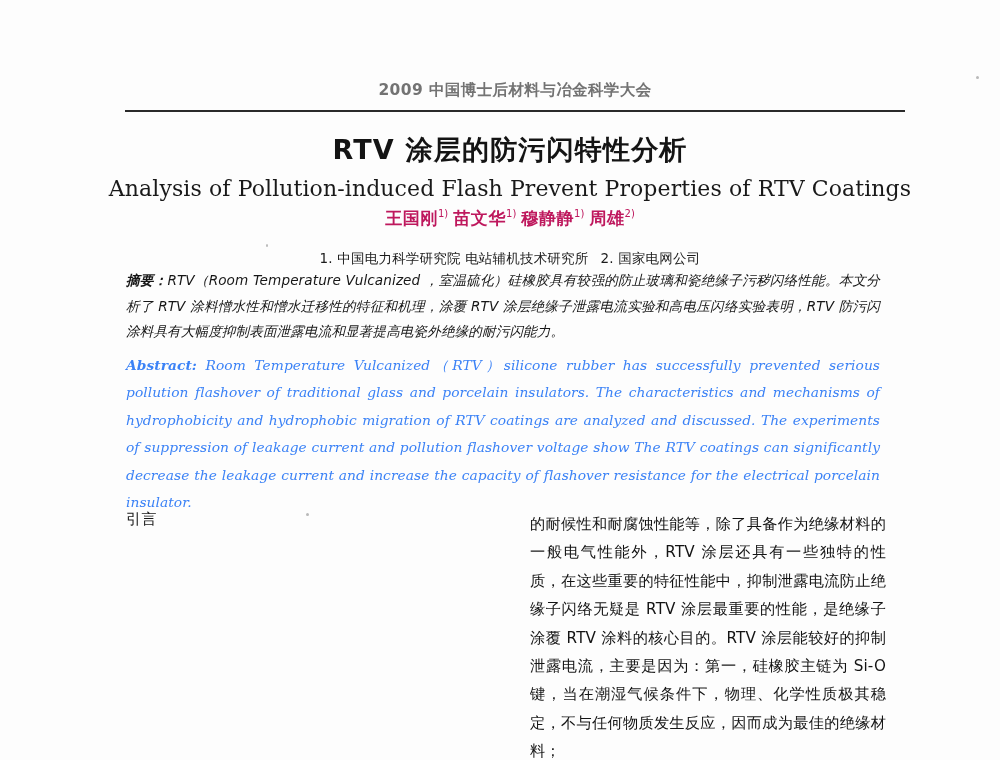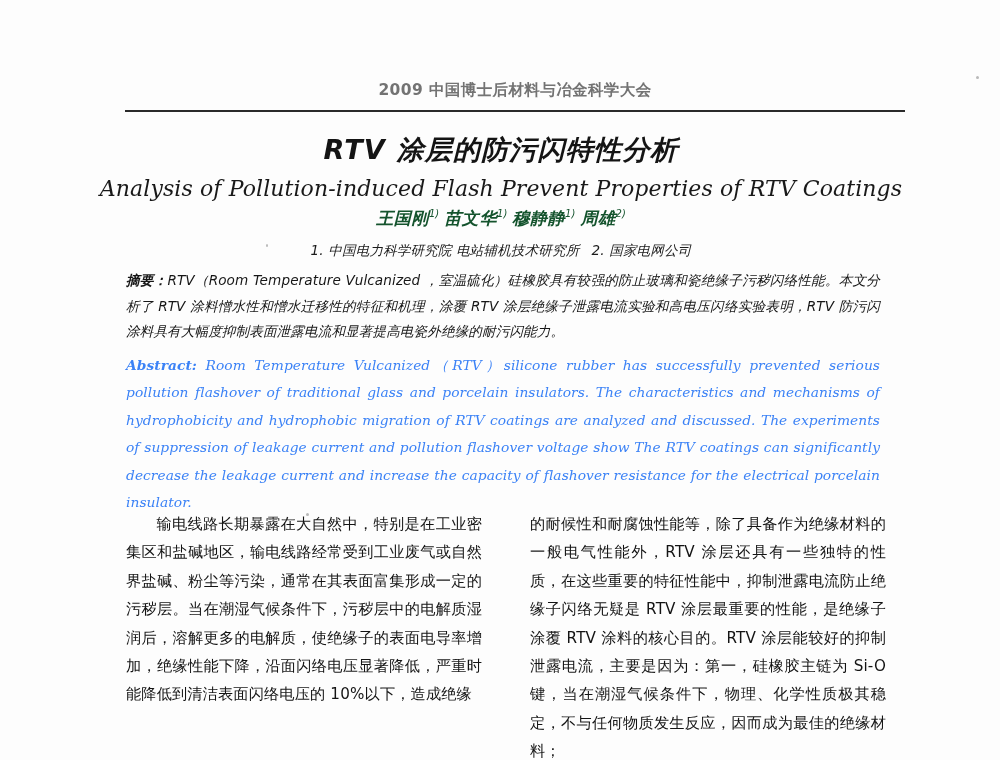--- a/index.html
+++ b/index.html
@@ -42,25 +42,24 @@
     left: 125px;
     top: 110px;
     width: 780px;
     height: 0;
     border-top: 2.2px solid #2a2a2a;
   }
 
   
   .title-block {
     position: absolute;
-    left: 91px;
+    left: 100px;
     top: 133px;
     width: 820px;
     text-align: center;
-    font-style: italic;
   }
   .cn-title {
     font-family: "DejaVu Sans", "Liberation Sans", sans-serif;
     font-size: 27px;
     font-weight: bold;
     letter-spacing: 1.2px;
     color: #141414;
     line-height: 1.25;
   }
   .en-title {
@@ -68,32 +67,32 @@
     font-family: "DejaVu Serif", "Liberation Serif", serif;
     font-size: 22px;
     letter-spacing: 0.1px;
     color: #191919;
   }
   .authors {
     margin-top: 6px;
     font-family: "DejaVu Sans", "Liberation Sans", serif;
     font-size: 17px;
     font-weight: bold;
-    color: #14532d;
+    color: #be185d;
     letter-spacing: 0.6px;
   }
   .authors .sup {
     font-size: 10px;
     vertical-align: super;
     font-weight: normal;
     letter-spacing: 0;
   }
   .authors .gap { display: inline-block; width: 5px; }
   .affil {
-    margin-top: 12px;
+    margin-top: 20px;
     font-family: "DejaVu Sans", "Liberation Sans", sans-serif;
     font-size: 13.5px;
     color: #1b1b1b;
     letter-spacing: 0.2px;
   }
   .affil .sep { display: inline-block; width: 12px; }
 
   
   .abs-zone {
     position: absolute;
@@ -186,21 +185,21 @@
     <div class="abs-cn">
       <span class="lbl">摘要：</span><span>RTV（Room Temperature Vulcanized ，室温硫化）硅橡胶具有较强的防止玻璃和瓷绝缘子污秽闪络性能。本文分析了 RTV 涂料憎水性和憎水迁移性的特征和机理，涂覆 RTV 涂层绝缘子泄露电流实验和高电压闪络实验表明，RTV 防污闪涂料具有大幅度抑制表面泄露电流和显著提高电瓷外绝缘的耐污闪能力。</span>
     </div>
     <div class="abs-en">
       <span class="lbl">Abstract:</span>&nbsp;<span>Room Temperature Vulcanized（RTV）silicone rubber has successfully prevented serious pollution flashover of traditional glass and porcelain insulators. The characteristics and mechanisms of hydrophobicity and hydrophobic migration of RTV coatings are analyzed and discussed. The experiments of suppression of leakage current and pollution flashover voltage show The RTV coatings can significantly decrease the leakage current and increase the capacity of flashover resistance for the electrical porcelain insulator.</span>
     </div>
   </div>
 
   <div class="columns">
     <div class="col col-left">
-      <div class="body-par indent">输电线路长期暴露在大自然中，特别是在工业密集区和盐碱地区，输电线路经常受到工业废气或自然界盐碱、粉尘等污染，通常在其表面富集形成一定的污秽层。当在潮湿气候条件下，污秽层中的电解质湿润后，溶解更多的电解质，使绝缘子的表面电导率增加，绝缘性能下降，沿面闪络电压显著降低，严重时能降低到清洁表面闪络电压的 10%以下，造成绝缘</div>
+      <div class="sec-head">引言</div>
     </div>
     <div class="col col-right">
       <div class="body-par">的耐候性和耐腐蚀性能等，除了具备作为绝缘材料的一般电气性能外，RTV 涂层还具有一些独特的性质，在这些重要的特征性能中，抑制泄露电流防止绝缘子闪络无疑是 RTV 涂层最重要的性能，是绝缘子涂覆 RTV 涂料的核心目的。RTV 涂层能较好的抑制泄露电流，主要是因为：第一，硅橡胶主链为 Si-O 键，当在潮湿气候条件下，物理、化学性质极其稳定，不与任何物质发生反应，因而成为最佳的绝缘材料；</div>
     </div>
   </div>
 
   <div class="speck" style="left:976px; top:76px; width:3px; height:3px;"></div>
   <div class="speck" style="left:306px; top:513px; width:3px; height:3px;"></div>
   <div class="speck" style="left:266px; top:244px; width:2px; height:3px;"></div>
 

